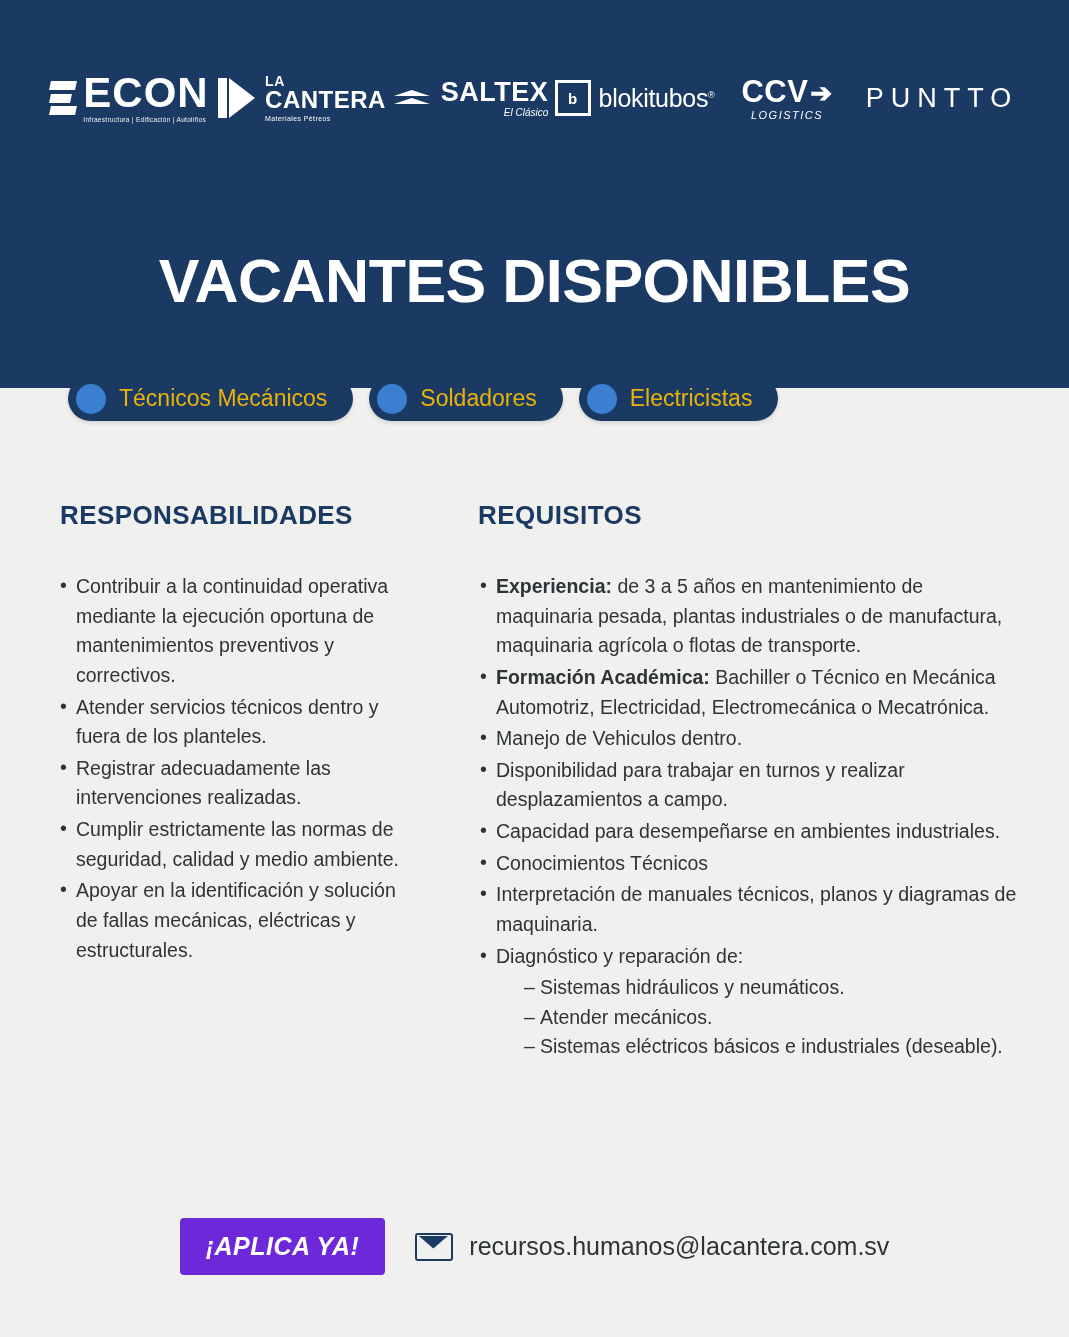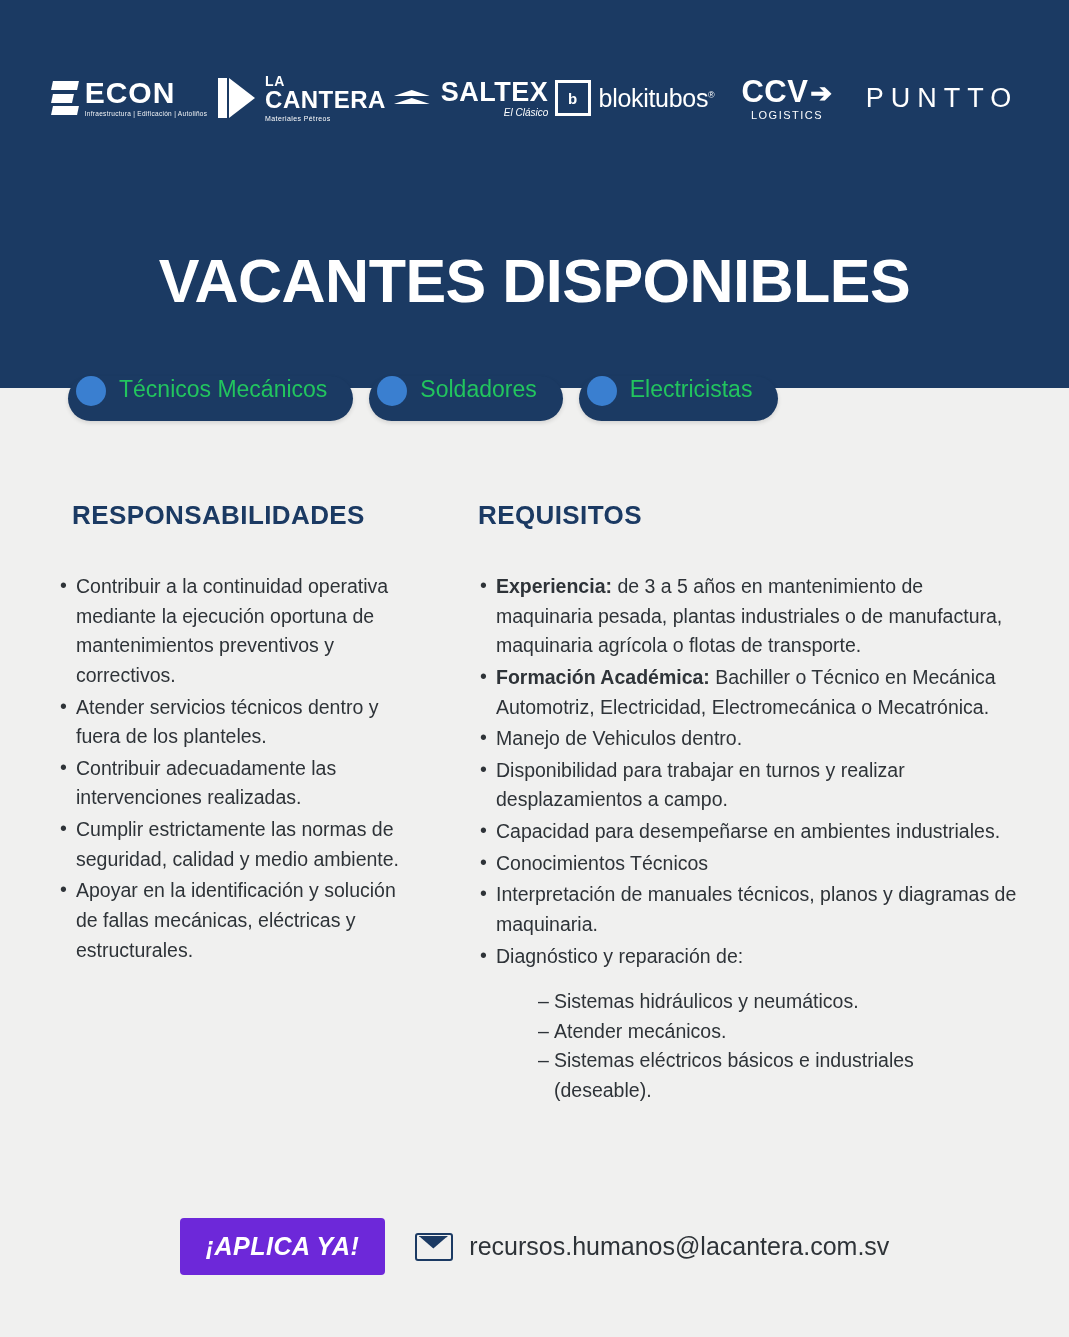--- a/index.html
+++ b/index.html
@@ -72,21 +72,21 @@
     margin-right: 7px;
     display: flex; flex-direction: column; justify-content: space-between;
   }
   .econ-mark i {
     display: block; height: 9px; background: #ffffff;
     transform: skewX(-12deg);
   }
   .econ-mark i:nth-child(2) { width: 80%; }
   .econ-mark i:nth-child(3) { width: 100%; }
   .econ-text { line-height: 1; }
-  .econ-name { font-size: 30px; font-weight: bold; letter-spacing: 1px; }
+  .econ-name { font-size: 42px; font-weight: bold; letter-spacing: 1px; }
   .econ-tag { font-size: 6.5px; letter-spacing: .3px; margin-top: 3px; opacity: .95; }
 
   .cantera-mark {
     width: 38px; height: 40px; margin-right: 9px; position: relative;
   }
   .cantera-mark::before {
     content: ""; position: absolute; left: 0; top: 0;
     width: 9px; height: 40px; background: #fff;
   }
   .cantera-mark::after {
@@ -118,21 +118,21 @@
     width: 30px; height: 30px; border: 3px solid #fff; margin-right: 8px;
     display: flex; align-items: center; justify-content: center;
     font-size: 15px; font-weight: bold; line-height: 1;
   }
   .blokitubos-name { font-size: 25px; letter-spacing: -.3px; }
   .blokitubos-name sup { font-size: 9px; vertical-align: super; }
 
   .ccv-text { text-align: center; line-height: 1; }
   .ccv-name { font-size: 31px; font-weight: bold; letter-spacing: .5px; }
   .ccv-arrow { display: inline-block; margin-left: 2px; font-size: 26px; }
-  .ccv-tag { font-size: 11px; letter-spacing: 1.5px; margin-top: 3px; }
+  .ccv-tag { font-size: 11px; letter-spacing: 1.5px; margin-top: 3px; font-style: italic; }
 
   .puntto-name { font-size: 27px; letter-spacing: 7px; }
 
   
   .title {
     position: absolute;
     top: 246px;
     left: 0;
     width: 1069px;
     text-align: center;
@@ -149,43 +149,43 @@
     left: 68px;
     width: 940px;
     display: flex;
     align-items: center;
     gap: 16px;
   }
   .pill {
     height: 45px;
     border-radius: 23px;
     background: #1b3a63;
-    color: #22c55e;
-    display: flex;
-    align-items: flex-start;
+    color: #eab308;
+    display: flex;
+    align-items: center;
     padding-right: 26px;
     font-size: 23px;
     box-shadow: 0 2px 4px rgba(0,0,0,.12);
   }
   .pill-dot {
     width: 30px; height: 30px; border-radius: 50%;
     background: #3a7fd0;
     margin: 0 13px 0 8px;
     flex: none;
   }
 
   
   .col-head {
     position: absolute;
     color: #1b3a63;
     font-size: 26px;
     font-weight: bold;
     letter-spacing: .4px;
   }
-  .col-resp-head { top: 500px; left: 72px; text-align: right; }
+  .col-resp-head { top: 500px; left: 60px; text-align: right; }
   .col-req-head  { top: 500px; left: 478px; }
 
   .col {
     position: absolute;
     color: #2e3338;
     font-size: 19.5px;
     line-height: 1.52;
   }
   .col-resp { top: 572px; left: 58px; width: 360px; }
   .col-req  { top: 572px; left: 478px; width: 545px; }
@@ -198,21 +198,21 @@
   }
   ul.bullets > li::before {
     content: "•";
     position: absolute;
     left: 2px;
     top: -1px;
     color: #2e3338;
   }
   ul.sub {
     list-style: none;
-    margin: 16px;
+    margin: 2px;
     padding: 0 0 0 26px;
   }
   ul.sub > li {
     position: relative;
     padding-left: 16px;
   }
   ul.sub > li::before {
     content: "–";
     position: absolute;
     left: 0;
@@ -355,21 +355,21 @@
       <span class="pill-dot"></span>
       <span>Electricistas</span>
     </div>
   </div>
 
   <div class="col-head col-resp-head">RESPONSABILIDADES</div>
   <div class="col col-resp">
     <ul class="bullets">
       <li>Contribuir a la continuidad operativa mediante la ejecución oportuna de mantenimientos preventivos y correctivos.</li>
       <li>Atender servicios técnicos dentro y fuera de los planteles.</li>
-      <li>Contribuir adecuadamente las intervenciones realizadas.</li>
+      <li>Registrar adecuadamente las intervenciones realizadas.</li>
       <li>Cumplir estrictamente las normas de seguridad, calidad y medio ambiente.</li>
       <li>Apoyar en la identificación y solución de fallas mecánicas, eléctricas y estructurales.</li>
     </ul>
   </div>
 
   <div class="col-head col-req-head">REQUISITOS</div>
   <div class="col col-req">
     <ul class="bullets">
       <li><span class="lead">Experiencia:</span><span> de 3 a 5 años en mantenimiento de maquinaria pesada, plantas industriales o de manufactura, maquinaria agrícola o flotas de transporte.</span></li>
       <li><span class="lead">Formación Académica:</span><span>  Bachiller o Técnico en Mecánica Automotriz, Electricidad, Electromecánica o Mecatrónica.</span></li>

